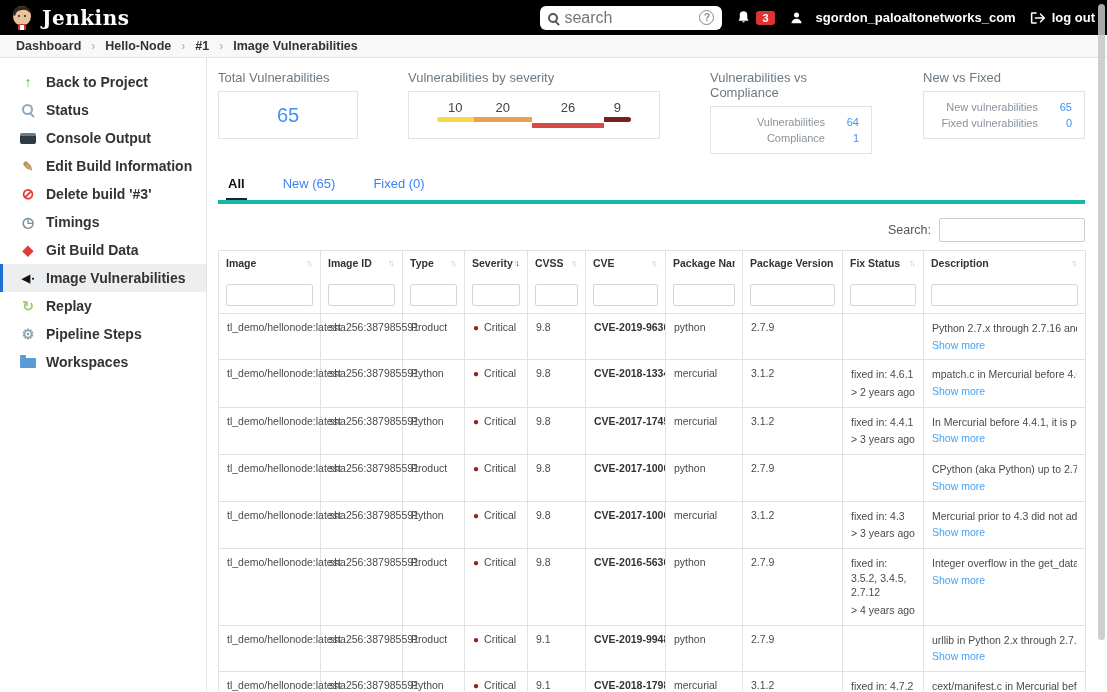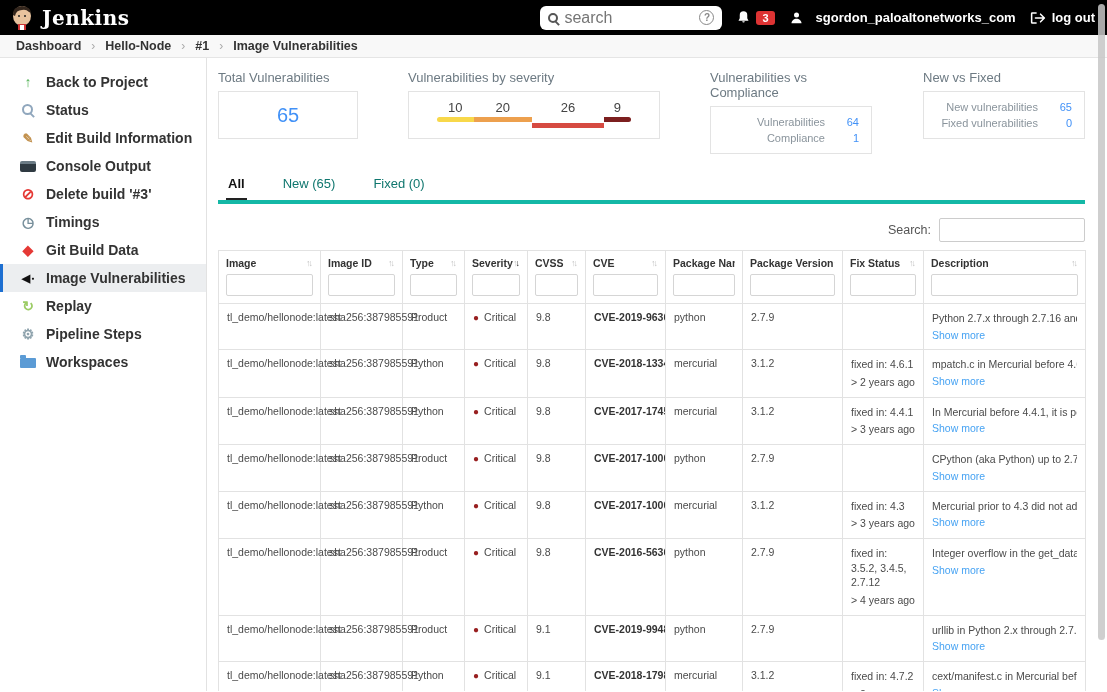--- a/index.html
+++ b/index.html
@@ -63,35 +63,35 @@
   .seg-label { font-size:13px; color:#444; margin-bottom:2px; }
   .seg-bar { height:5px; width:100%; }
   .seg:first-child .seg-bar { border-radius:3px 0 0 3px; }
   .seg:last-child .seg-bar { border-radius:0 3px 3px 0; }
   .card-kv { width:162px; display:flex; flex-direction:column; justify-content:center; padding:0 12px; gap:4px; }
   .kv-row { display:flex; justify-content:flex-end; gap:18px; font-size:11px; }
   .kv-label { color:#8a949c; }
   .kv-value { color:#4191f7; min-width:16px; text-align:right; }
 
   .tabs { display:flex; gap:34px; border-bottom:4px solid #14b8a6; margin-top:16px; padding-left:8px; }
-  .tab { font-size:13px; color:#0f766e; padding:6px 2px 7px; cursor:pointer; border-bottom:2px solid transparent; }
+  .tab { font-size:13px; color:#3b82f6; padding:6px 2px 7px; cursor:pointer; border-bottom:2px solid transparent; }
   .tab.active { font-weight:700; color:#111; border-bottom:2px solid #222; }
 
   .searchrow { display:flex; justify-content:flex-end; align-items:center; gap:8px; margin:14px 0 8px; font-size:12.5px; color:#555; }
   .searchrow input { width:146px; height:24px; border:1px solid #ccc; border-radius:2px; padding:0 6px; font-size:12px; font-family:"Liberation Sans",sans-serif;}
 
   table.vuln { border-collapse:collapse; width:867px; table-layout:fixed; font-size:10.5px; color:#4a4a4a; }
   table.vuln th, table.vuln td { border:1px solid #e2e2e2; vertical-align:top; }
   table.vuln th { padding:6px 7px 7px; text-align:left; font-weight:700; color:#333; }
   table.vuln td { padding:7px 8px; }
   th:nth-child(1){width:102px} th:nth-child(2){width:82px} th:nth-child(3){width:62px}
   th:nth-child(4){width:63px} th:nth-child(5){width:58px} th:nth-child(6){width:80px}
   th:nth-child(7){width:77px} th:nth-child(8){width:100px} th:nth-child(9){width:81px}
   th:nth-child(10){width:162px}
-  .th-top { display:flex; align-items:center; justify-content:space-between; font-size:10.5px; margin-bottom:5px; white-space:nowrap; overflow:hidden;}
+  .th-top { display:flex; align-items:center; justify-content:space-between; font-size:10.5px; margin-bottom:15px; white-space:nowrap; overflow:hidden;}
   .sort { color:#c3c3c3; font-size:9px; letter-spacing:-2px; padding-right:2px; flex:0 0 auto; cursor:pointer;}
   .sort .on { color:#222; font-weight:700; }
   .th-filter { width:100%; height:22px; border:1px solid #d5d5d5; border-radius:2px; font-size:11px; padding:0 4px; font-family:"Liberation Sans",sans-serif;}
   .cell-2l { line-height:1.4; }
   .sev-dot { color:#981f20; font-size:10px; margin-right:5px; }
   .cve-cell { font-weight:700; color:#333; white-space:nowrap; overflow:hidden; }
   .fix-age { margin-top:3px;text-align:center; }
   .desc-text { white-space:nowrap; overflow:hidden; }
   .show-more { color:#47a3f3; cursor:pointer; display:inline-block; margin-top:2px; }
 
@@ -162,27 +162,27 @@
       <span class="side-label">Back to Project</span>
     </div>
 
     <div class="side-item">
       <span class="icon i-status"></span>
       <span class="side-label">Status</span>
     </div>
 
 
     <div class="side-item">
+      <span class="icon i-console"></span>
+      <span class="side-label">Console Output</span>
+    </div>
+
+    <div class="side-item">
       <span class="icon i-edit"></span>
       <span class="side-label">Edit Build Information</span>
-    </div>
-
-    <div class="side-item">
-      <span class="icon i-console"></span>
-      <span class="side-label">Console Output</span>
     </div>
 
     <div class="side-item">
       <span class="icon i-delete"></span>
       <span class="side-label">Delete build '#3'</span>
     </div>
 
     <div class="side-item">
       <span class="icon i-timings"></span>
       <span class="side-label">Timings</span>

